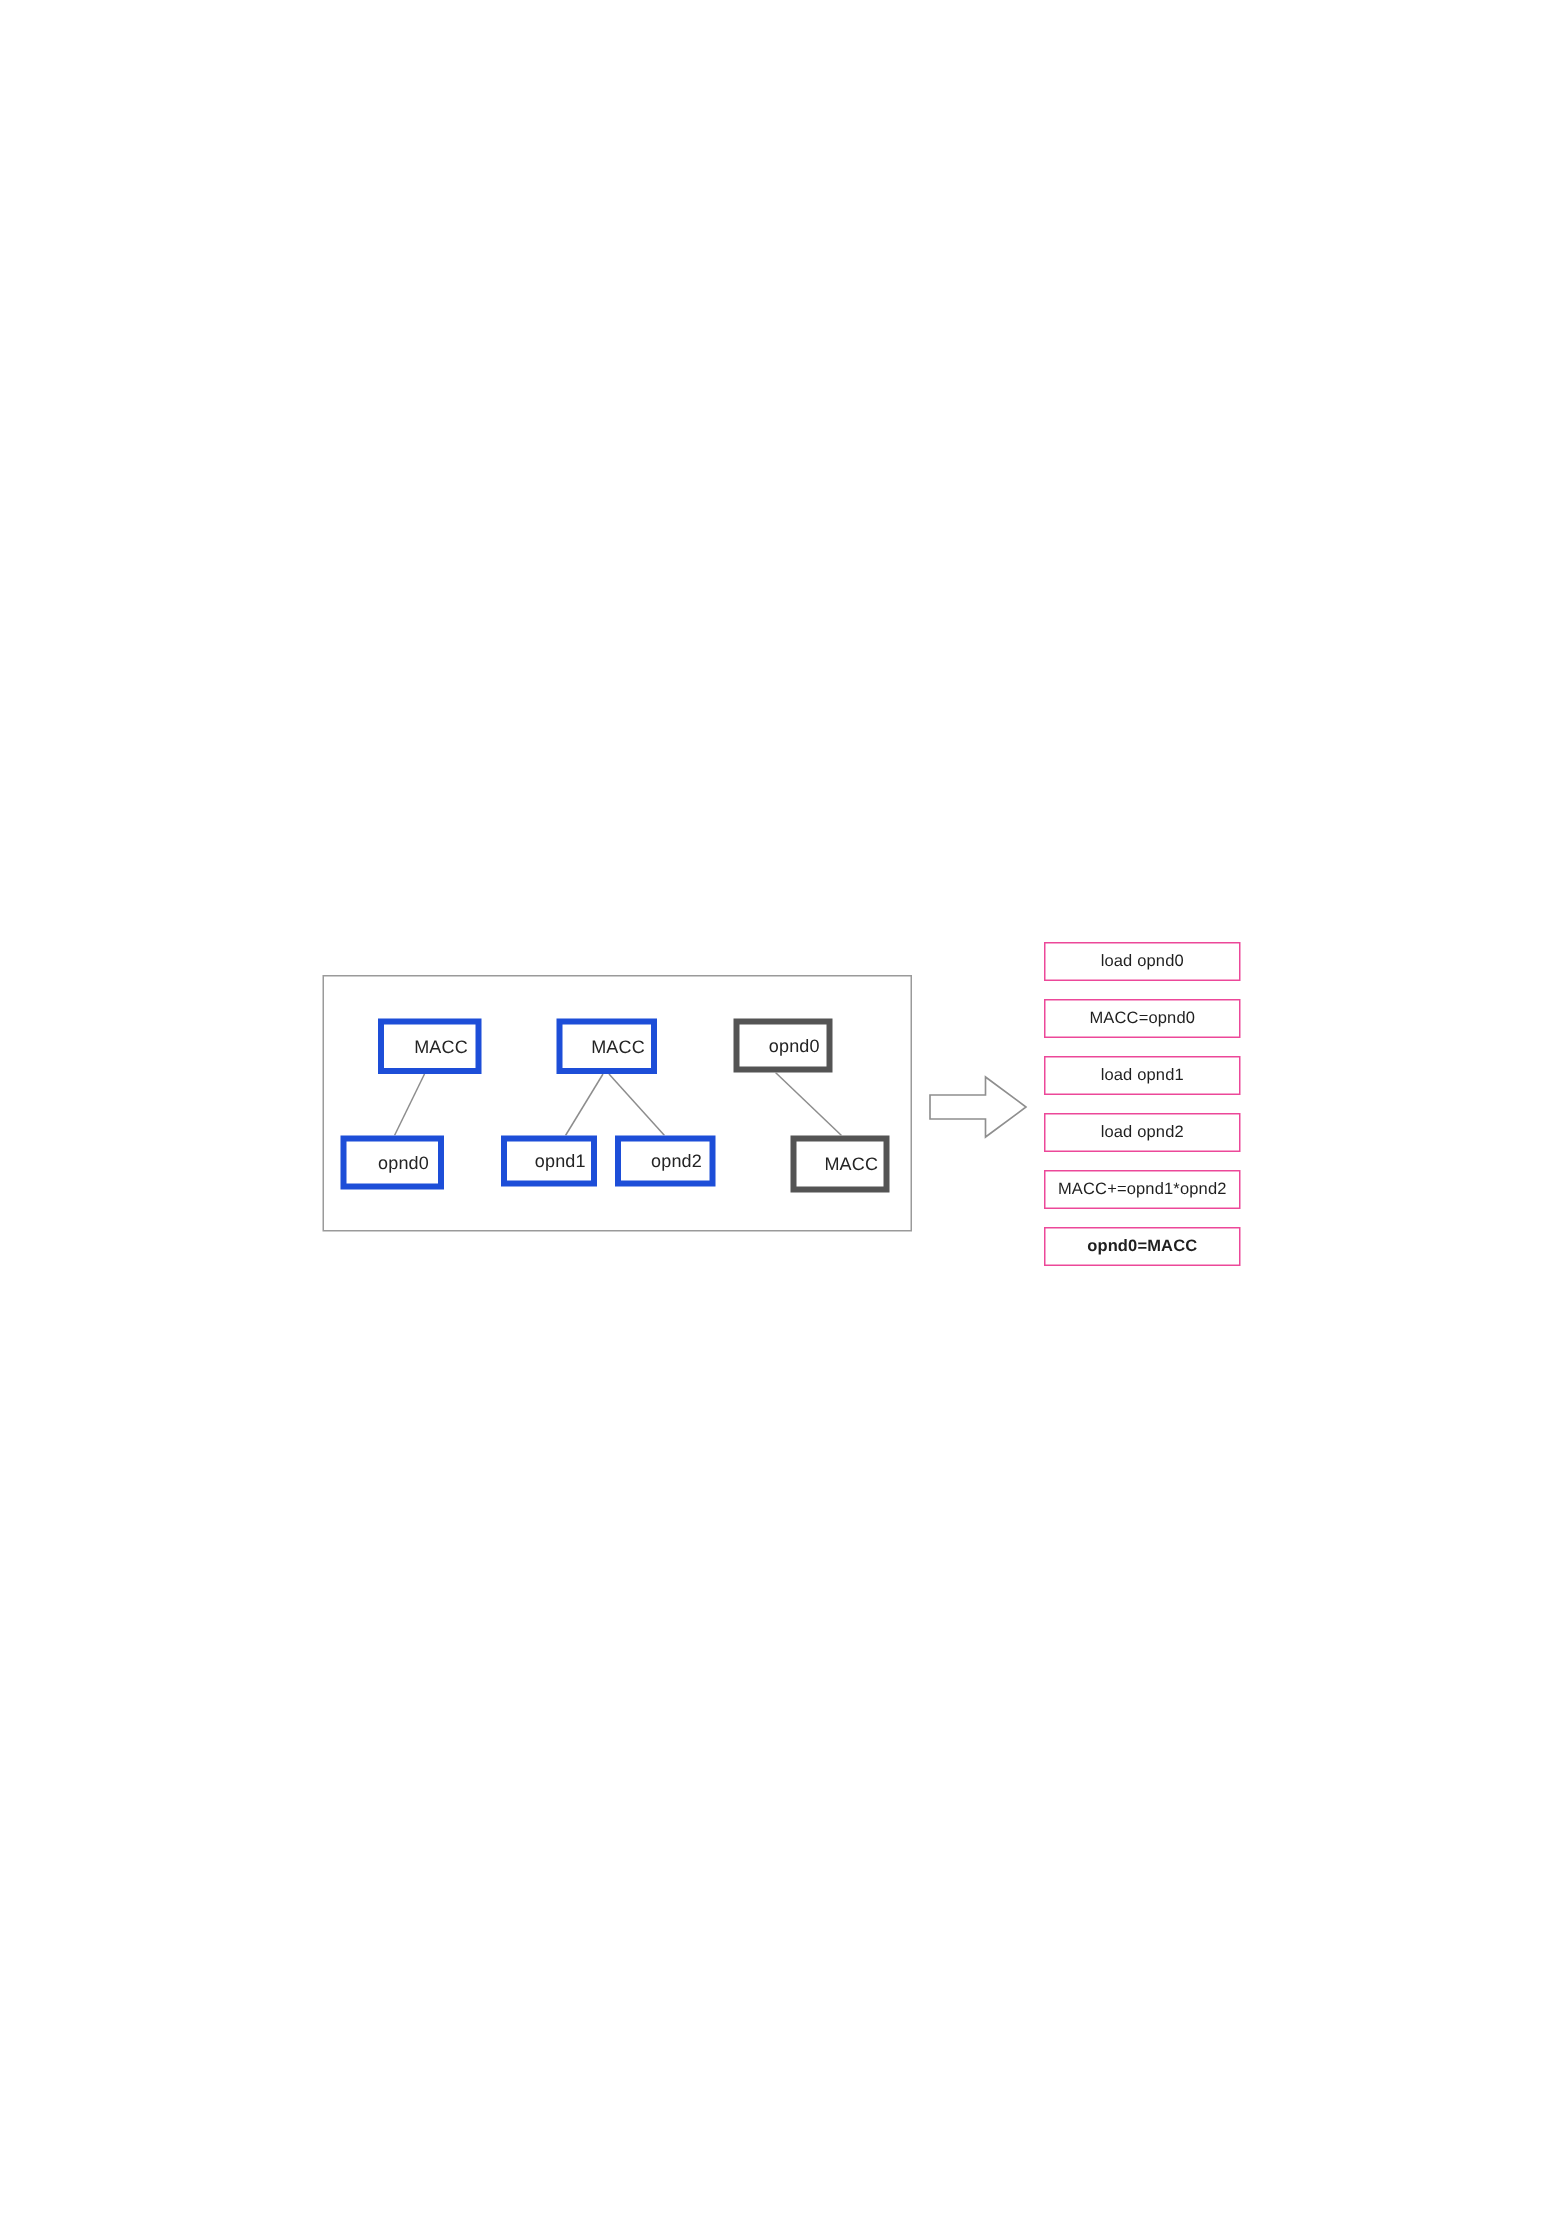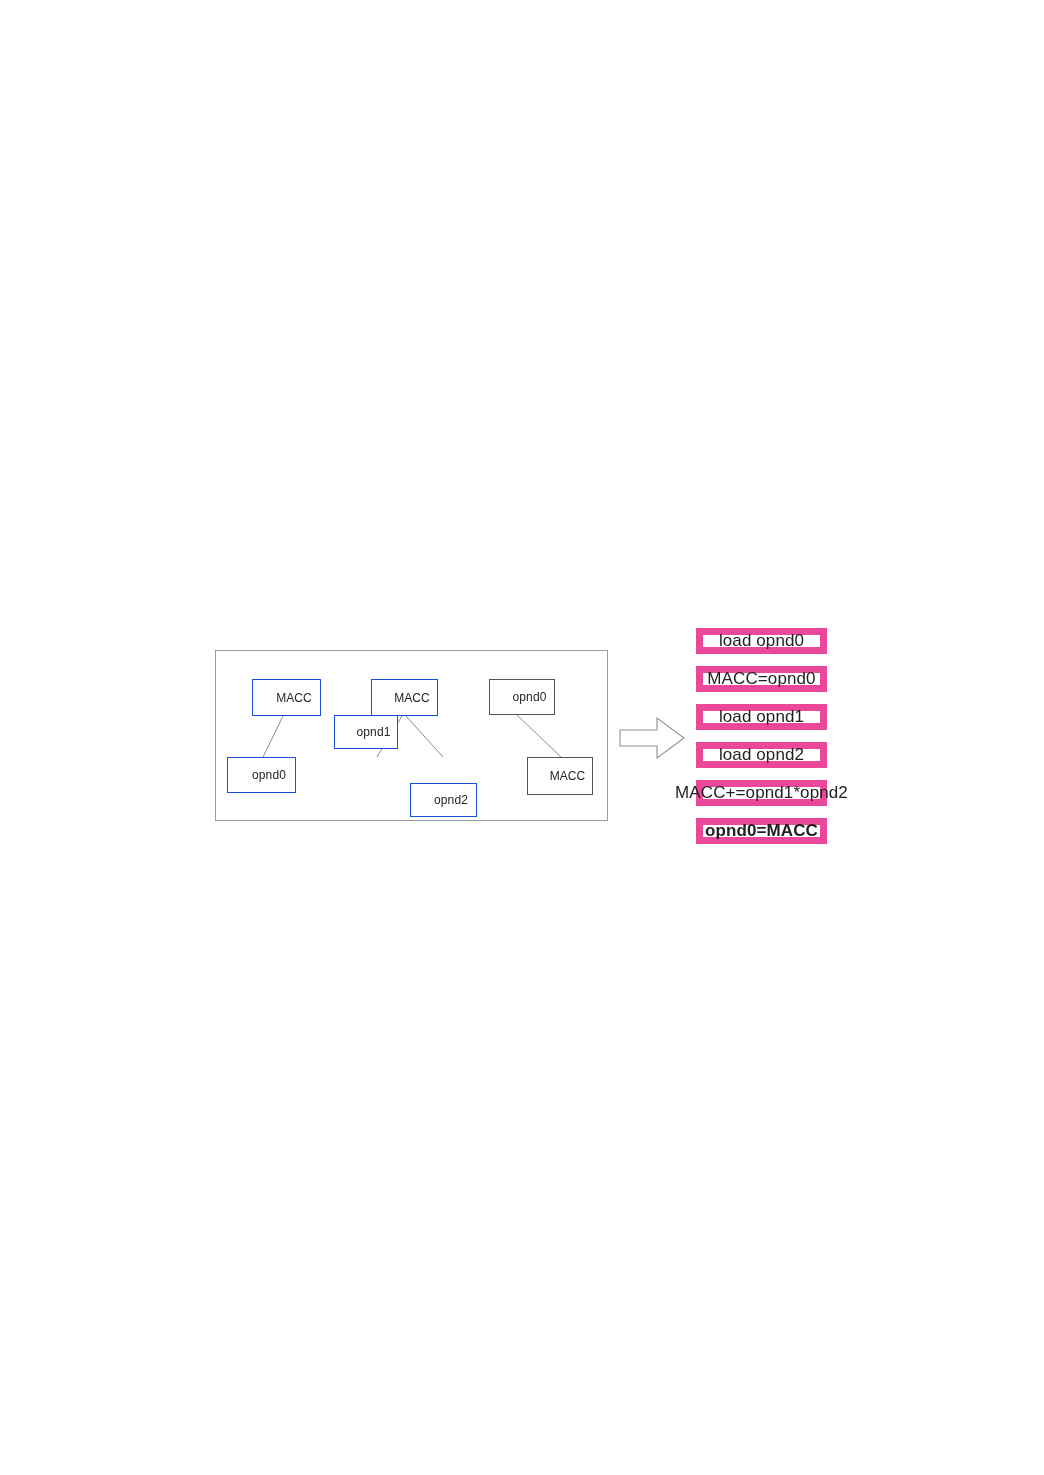--- a/index.html
+++ b/index.html
@@ -35,42 +35,42 @@
     height: 171px;
     border: 1px solid #9a9a9a;
     box-sizing: border-box;
     background: #ffffff;
   }
 
   .node {
     position: absolute;
     box-sizing: border-box;
     background: #ffffff;
-    border: 1px solid #1d4ed8;
+    border: 4px solid #1d4ed8;
     display: flex;
     align-items: center;
     justify-content: center;
     font-size: 12px;
     letter-spacing: 0.1px;
     color: #242424;
     white-space: nowrap;
     padding-left: 15px;
   }
   .node.strong {
     border-color: #545454;
   }
 
   
   #node-macc-1  { left: 252px; top: 679px; width: 69px;  height: 37px; }
   #node-opnd0-1 { left: 227px; top: 757px; width: 69px;  height: 36px; }
 
   
   #node-macc-2  { left: 371px; top: 679px; width: 67px;  height: 37px; }
-  #node-opnd1-2 { left: 334px; top: 715px; width: 64px;  height: 34px; }
-  #node-opnd2-2 { left: 410px; top: 783px; width: 67px;  height: 34px; }
+  #node-opnd1-2 { left: 334px; top: 757px; width: 64px;  height: 34px; }
+  #node-opnd2-2 { left: 410px; top: 757px; width: 67px;  height: 34px; }
 
   
   #node-opnd0-3 { left: 489px; top: 679px; width: 66px;  height: 36px; }
   #node-macc-3  { left: 527px; top: 757px; width: 66px;  height: 38px; }
 
   
   #edges {
     position: absolute;
     left: 0;
     top: 0;
@@ -103,26 +103,26 @@
     position: absolute;
     left: 696px;
     top: 628px;
     width: 131px;
   }
   .instruction {
     box-sizing: border-box;
     width: 131px;
     height: 26px;
     margin-bottom: 12px;
-    border: 7px solid #ec4899;
+    border: 1px solid #ec4899;
     background: #ffffff;
     display: flex;
     align-items: center;
     justify-content: center;
-    font-size: 17px;
+    font-size: 11px;
     letter-spacing: 0.1px;
     color: #1f1f1f;
     white-space: nowrap;
   }
   .instruction:last-child { margin-bottom: 0; font-weight: bold; }
 </style>
 </head>
 <body>
 
 <div id="figure">

